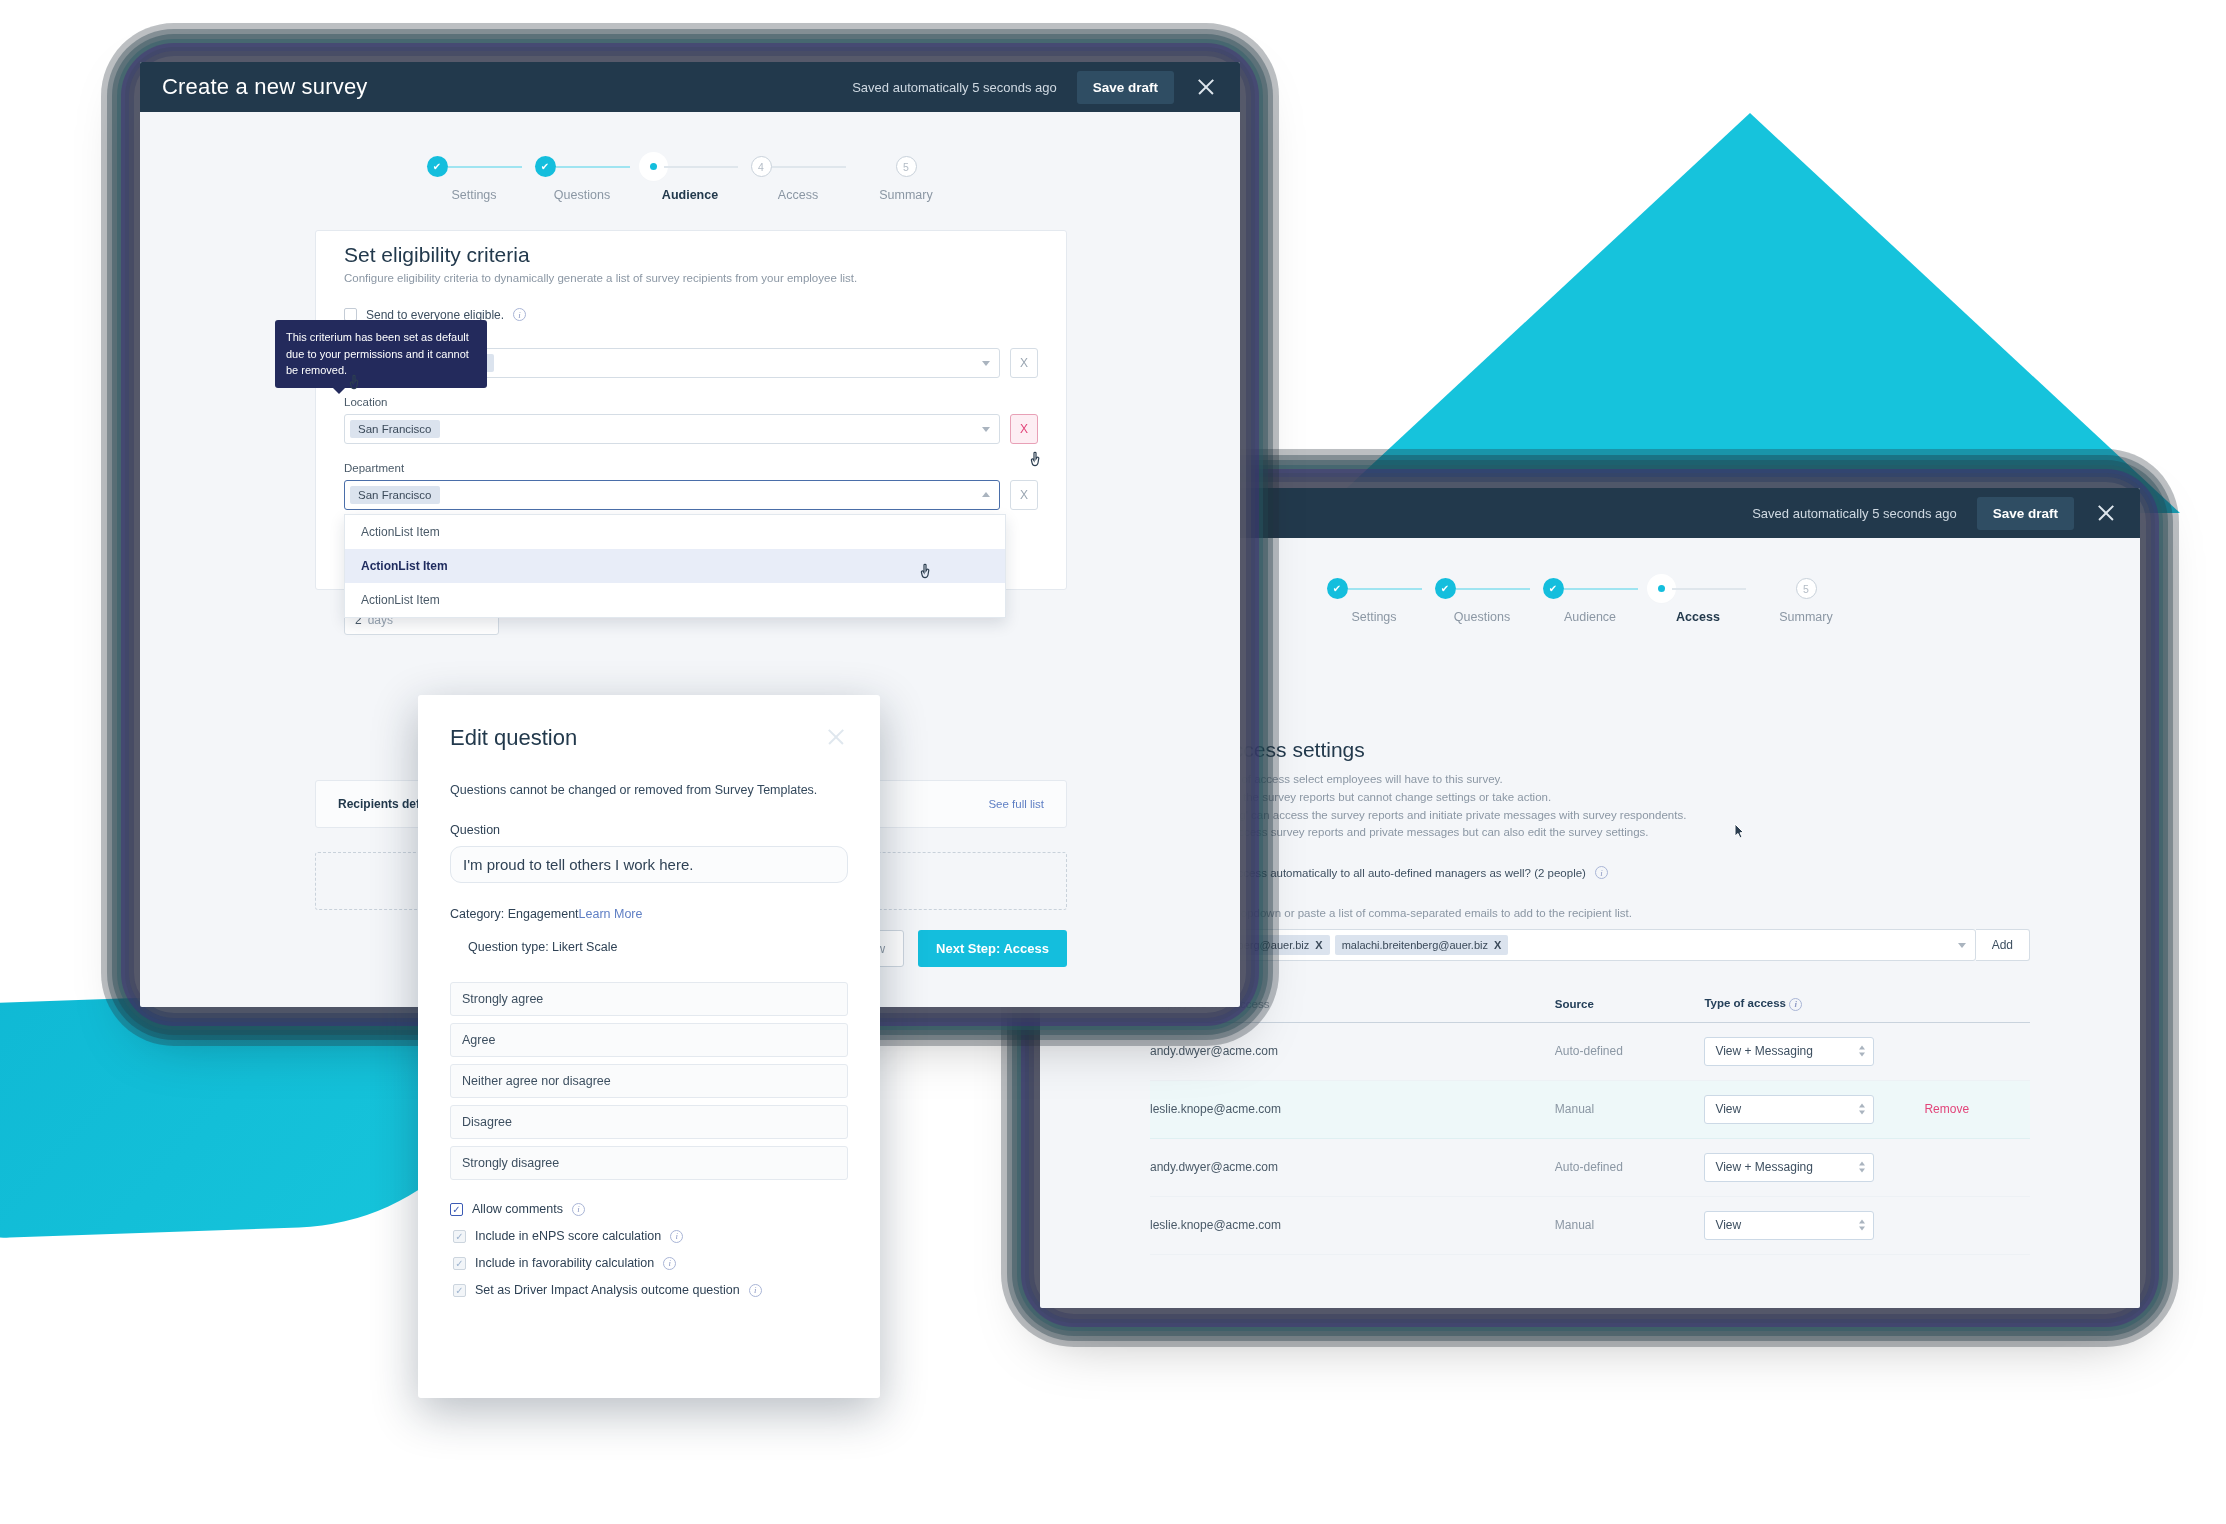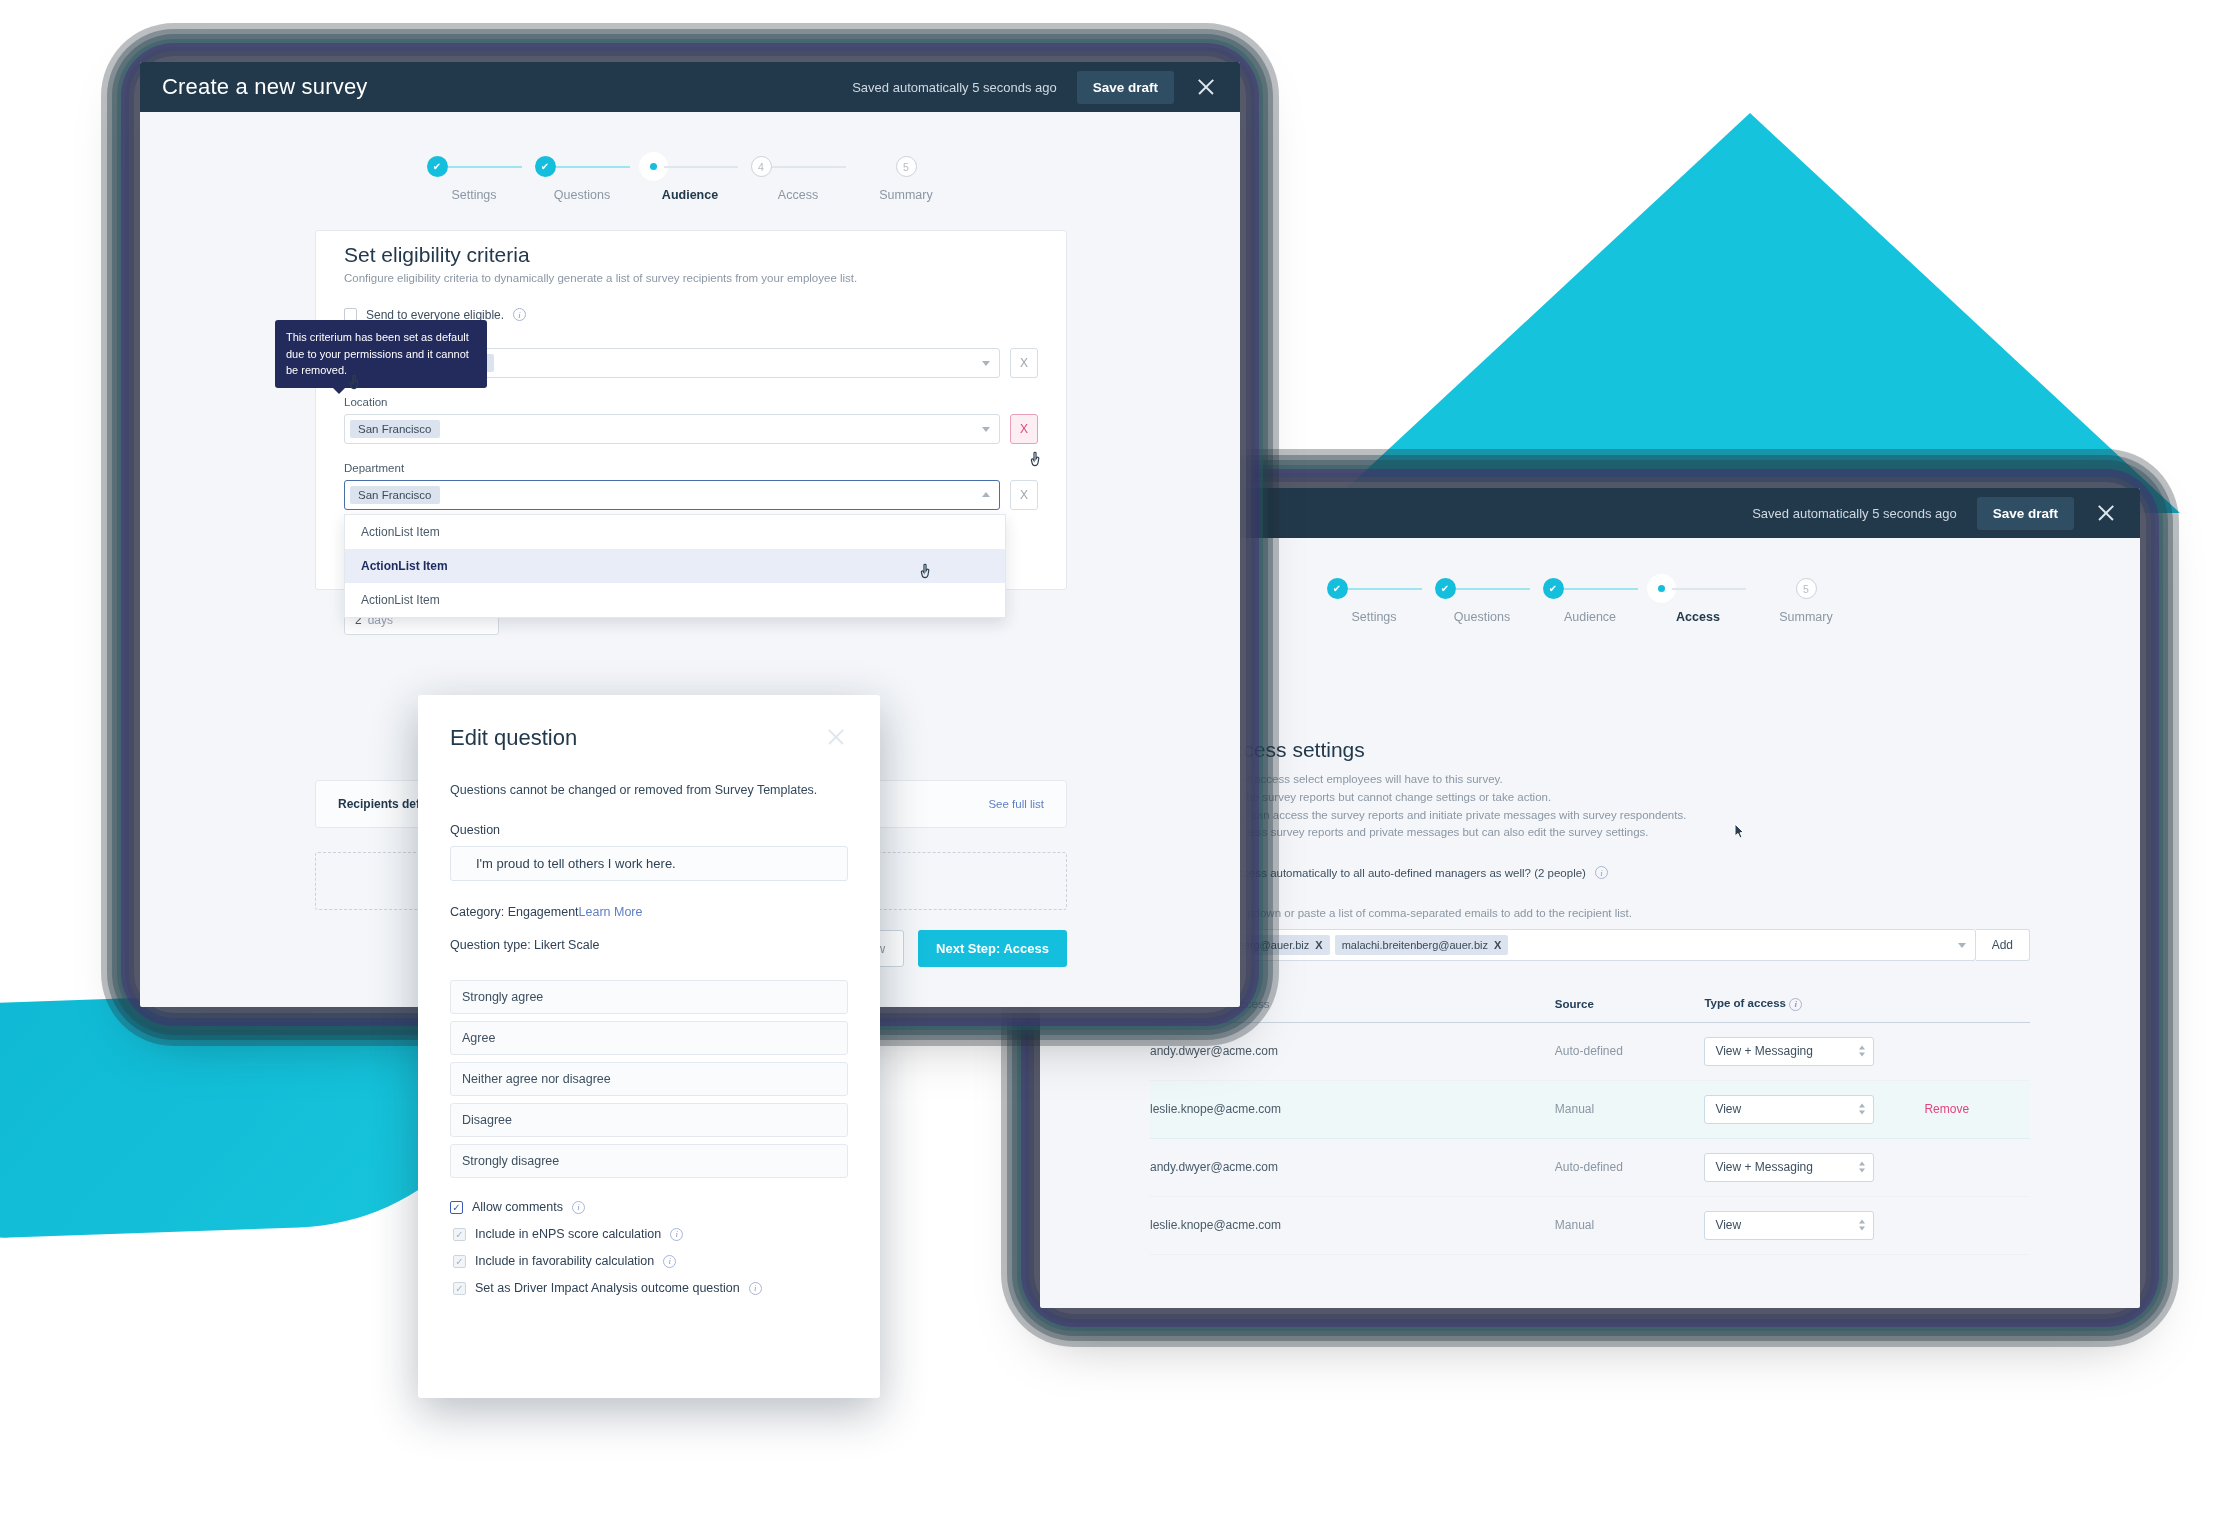--- a/index.html
+++ b/index.html
@@ -199,22 +199,22 @@
 
   
   .modal {
     position:absolute; background:#fff; border-radius:3px;
     box-shadow: 0 14px 46px rgba(20,35,55,.30);
     z-index: 50;
   }
   .modal h3 { font-size: 22px; font-weight: 400; color:#22394c; }
   .modal .note { font-size: 12.5px; color:#33485c; }
   .qfield {
-    border:1px solid #e1e7ee; background:#fbfcfd; border-radius:3px;
-    font-size: 13px; color:#2f4255; padding: 9px 25px;
+    border:1px solid #e1e7ee; background:#fbfcfd; border-radius:11px;
+    font-size: 15px; color:#2f4255; padding: 9px 12px;
   }
   .likert {
     border:1px solid #e4e9ef; background:#fafbfc; border-radius:3px;
     font-size: 12.5px; color:#3d4f60; padding: 9px 11px; margin-bottom: 7px;
   }
   .chkrow { display:flex; align-items:center; gap: 9px; margin-bottom: 13px; font-size: 12.5px; color:#2f4255; }
 
   
   table.access { width:100%; border-collapse: collapse; }
   table.access th {
@@ -570,21 +570,21 @@
     <div class="note" style="margin-top:32px;">Questions cannot be changed or removed from Survey Templates.</div>
 
     <div style="margin-top:26px;font-size:12.5px;color:#2f4255;">Question</div>
     <div class="qfield" style="margin-top:9px;">I'm proud to tell others I work here.</div>
 
     <div style="display:flex;align-items:center;justify-content:flex-start;margin-top:24px;">
       <span style="font-size:12.5px;color:#2f4255;">Category: Engagement</span>
       <span style="font-size:12.5px;color:#5f7fc4;cursor:pointer;">Learn More</span>
     </div>
 
-    <div style="margin-top:19px;font-size:12.5px;color:#2f4255;">Question type: Likert Scale</div>
+    <div style="margin-top:19px;font-size:12.5px;color:#2f4255;margin-left:18px;">Question type: Likert Scale</div>
 
     <div style="margin-top:28px;">
       <div class="likert">Strongly agree</div>
       <div class="likert">Agree</div>
       <div class="likert">Neither agree nor disagree</div>
       <div class="likert">Disagree</div>
       <div class="likert">Strongly disagree</div>
     </div>
 
     <div style="margin-top:22px;">

